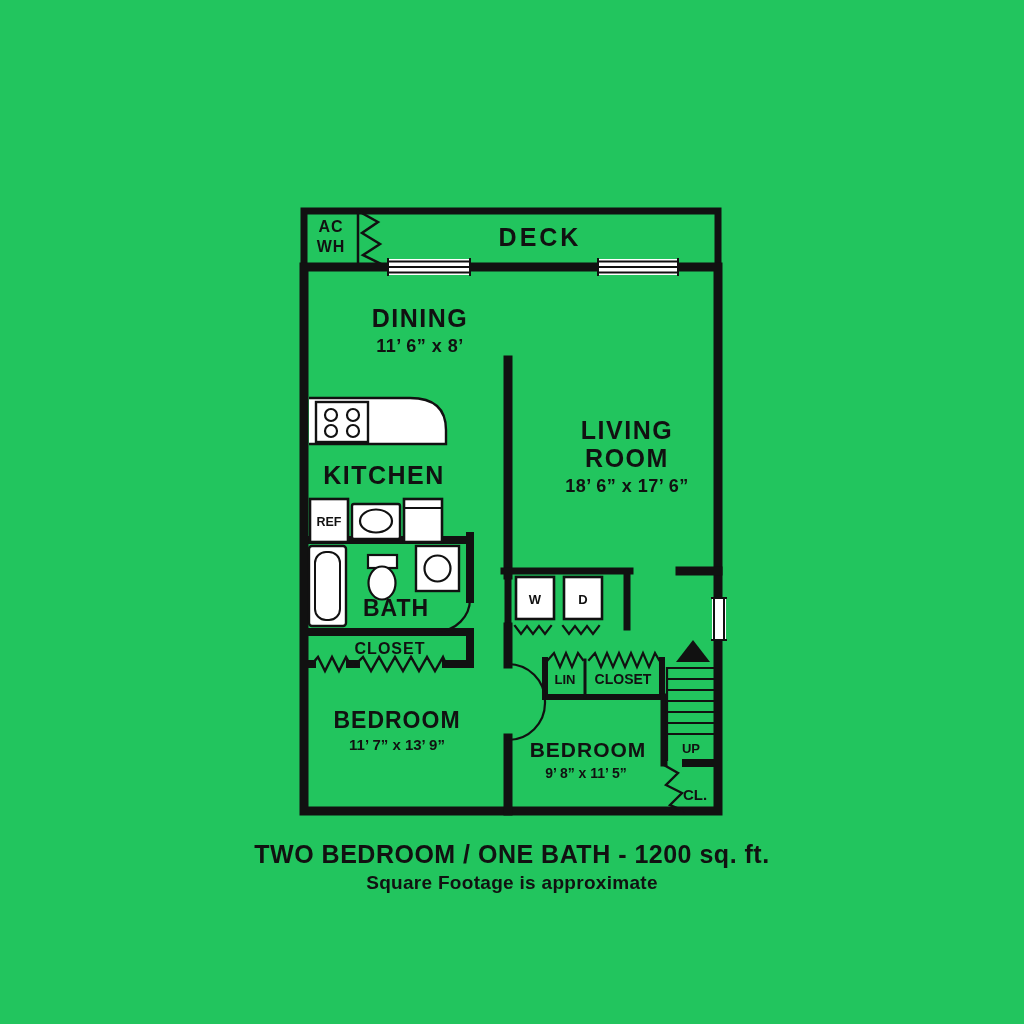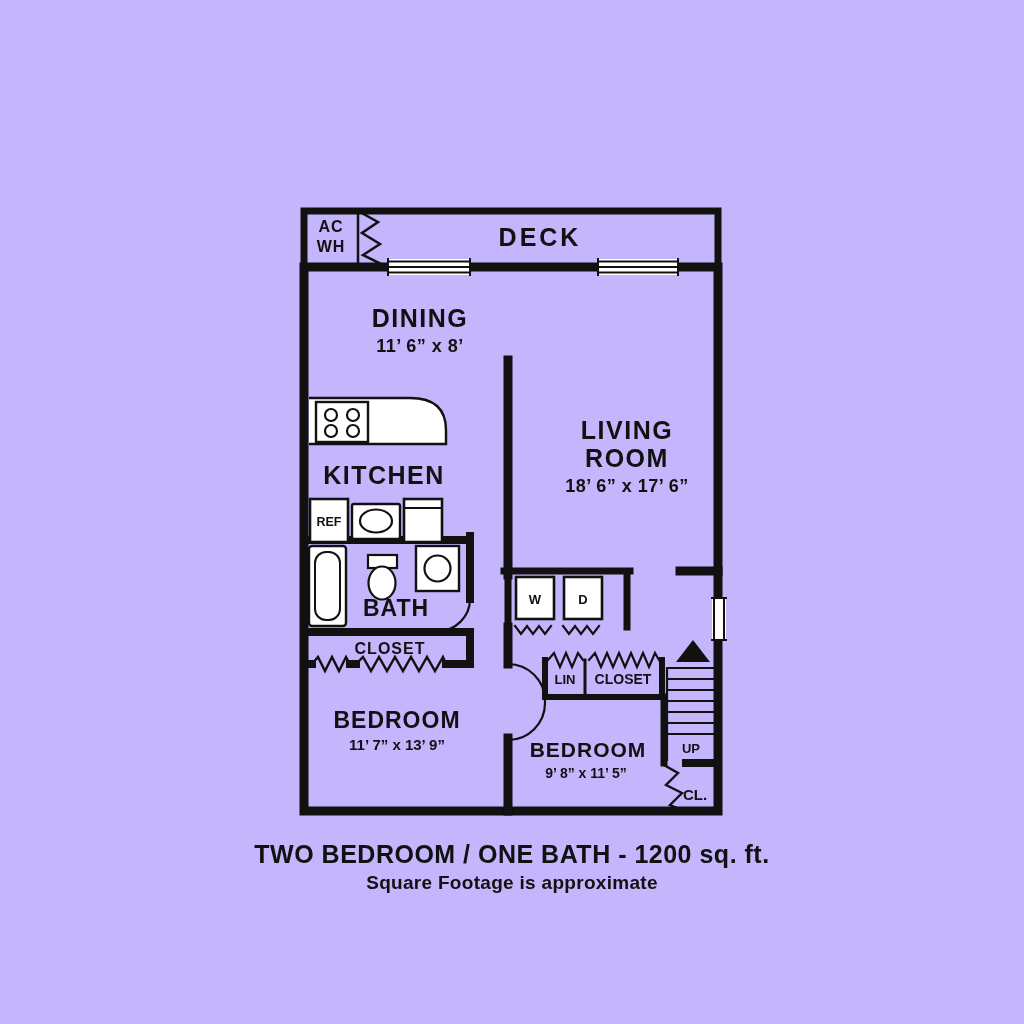--- a/index.html
+++ b/index.html
@@ -1,16 +1,16 @@
 <!DOCTYPE html>
 <html><head>
 <meta charset="utf-8">
 <style>
   html,body{margin:0;padding:0;background:#ffffff;}
-  .page{width:1024px;height:1024px;position:relative;background:#c4b5fd;overflow:hidden;}
+  .page{width:1024px;height:1024px;position:relative;background:#22c55e;overflow:hidden;}
   svg text{font-family:"Liberation Sans", sans-serif;font-weight:bold;fill:#111111;}
   .wall{stroke:#111111;fill:none;stroke-linecap:square;}
   .thin{stroke:#111111;fill:none;stroke-linecap:square;stroke-linejoin:miter;}
   .fix{stroke:#111111;fill:#ffffff;}
   .fixn{stroke:#111111;fill:none;}
   .t25{font-size:25px;letter-spacing:1.5px;}
   .t23{font-size:23px;letter-spacing:1px;}
   .t21{font-size:21px;letter-spacing:1px;}
   .t18{font-size:18px;letter-spacing:.5px;}
   .t16{font-size:16px;letter-spacing:1px;}

